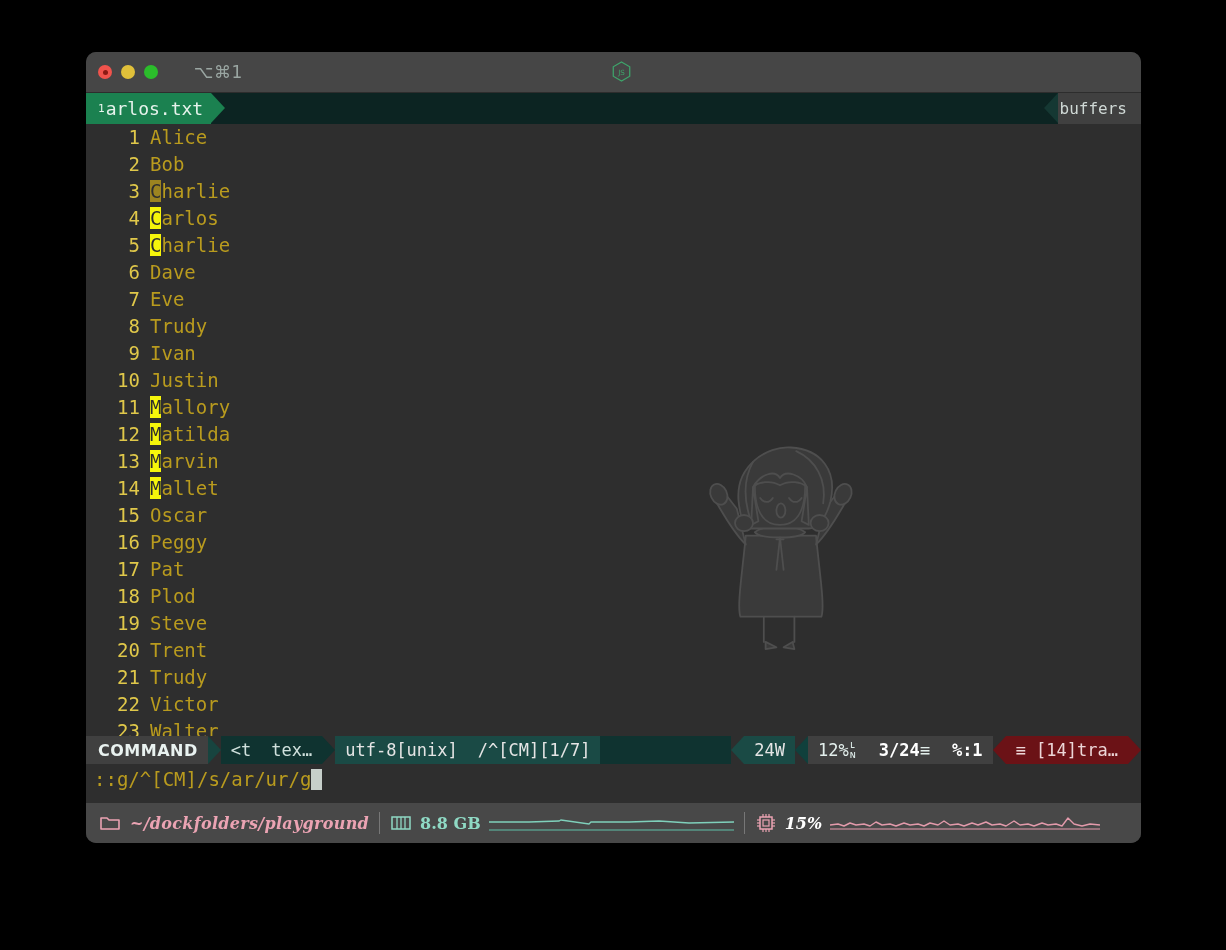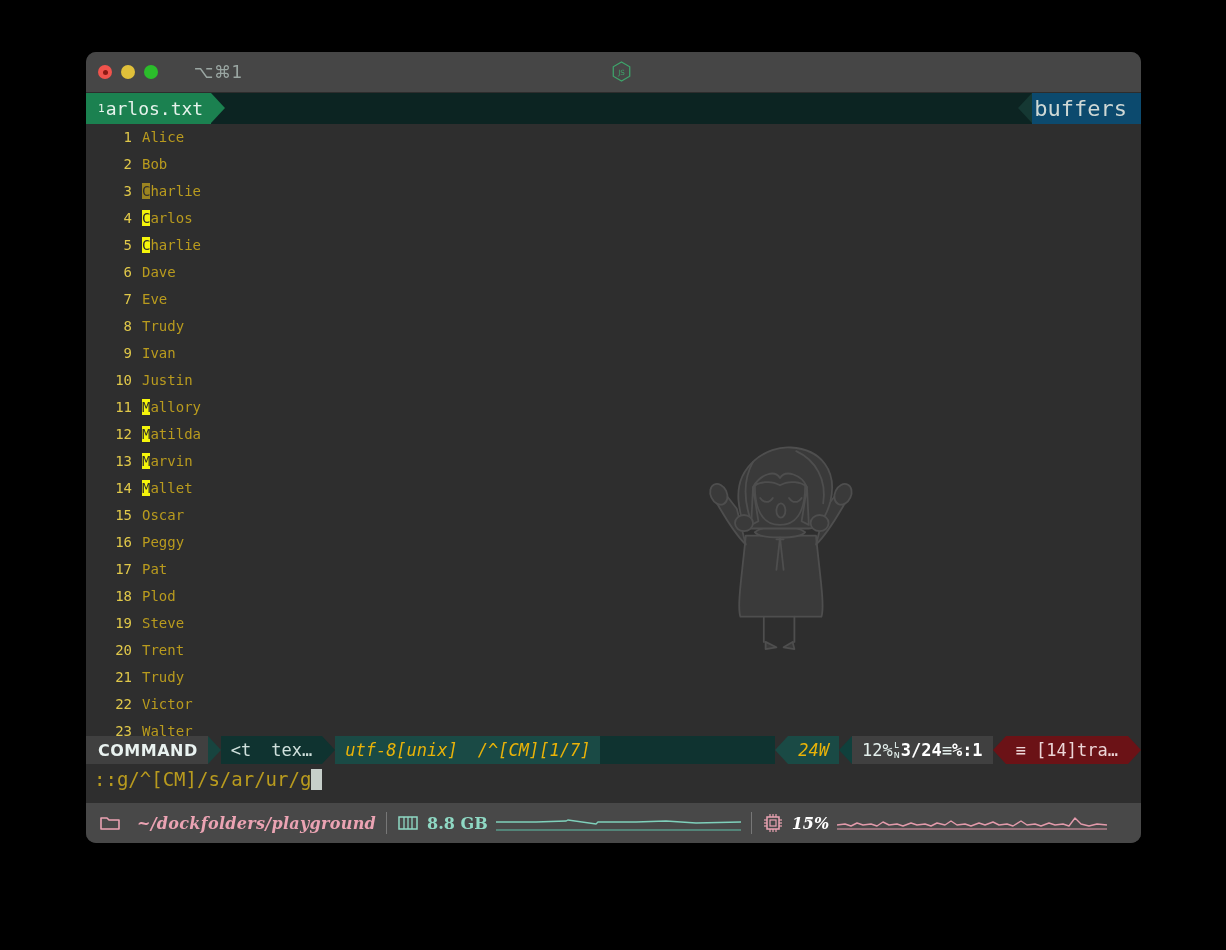--- a/index.html
+++ b/index.html
@@ -132,41 +132,41 @@
   }
   .tabline-spacer { flex: 1; }
   .buffers-arrow {
     width: 0; height: 0;
     border-top: 15.5px solid transparent;
     border-bottom: 15.5px solid transparent;
     border-right: 14px solid #153833;
     flex: none;
   }
   .buffers-label {
-    background: #0c4a6e;
+    background: #404040;
     color: #cfd8d5;
-    font-size: 22px;
+    font-size: 16px;
     display: flex;
     align-items: center;
     padding: 0 14px 0 2px;
   }
 
   
   .textarea {
     position: relative;
     height: 612px;
     overflow: hidden;
   }
   .codeline {
     position: relative;
     height: 27px;
     line-height: 27px;
-    font-size: 14px;
+    font-size: 19px;
     white-space: pre;
-    padding-left: 16px;
+    padding-left: 24px;
   }
   .lnum {
     display: inline-block;
     width: 30px;
     text-align: right;
     color: #e0c84a;
   }
   .ltext {
     color: #b99b1e;
     margin-left: 10px;
@@ -223,22 +223,21 @@
   .sep-r-b {
     width: 0; height: 0;
     border-top: 14px solid transparent;
     border-bottom: 14px solid transparent;
     border-left: 13px solid #0f3330;
     flex: none;
   }
   .seg-fill { flex: 1; background: #0f3330; }
   .seg-c {
     background: #1a4a45;
-    color: #eab308;
-    font-style: italic;
+    color: #e5e5e5;
   }
   .sep-l-c {
     width: 0; height: 0;
     border-top: 14px solid transparent;
     border-bottom: 14px solid transparent;
     border-right: 13px solid #1a4a45;
     flex: none;
   }
   .sep-l-d {
     width: 0; height: 0;
@@ -249,21 +248,21 @@
   }
   .seg-d { background: #404040; color: #e3efec; }
   .seg-pct-sub {
     font-size: 10px;
     line-height: 1;
     display: inline-flex;
     flex-direction: column;
     margin: 0 1px;
     color: #dceae7;
   }
-  .bold-pos { font-weight: bold; color: #ffffff; }
+  .bold-pos { font-weight: bold; color: #ffffff; margin-left: 22px; }
   .sep-l-red {
     width: 0; height: 0;
     border-top: 14px solid transparent;
     border-bottom: 14px solid transparent;
     border-right: 13px solid #6b1216;
     flex: none;
   }
   .seg-red {
     background: #6b1216;
     color: #ecd6d7;
@@ -301,21 +300,21 @@
     height: 40px;
     background: #484848;
     display: flex;
     align-items: center;
     padding: 0 8px;
     gap: 10px;
   }
   .bb-folder {
     display: flex;
     align-items: center;
-    gap: 17px;
+    gap: 10px;
     padding-left: 6px;
   }
   .bb-path {
     color: #eba3b3;
     font-size: 16px;
     font-style: italic;
     font-family: "DejaVu Serif", serif;
     font-weight: bold;
     letter-spacing: 0.3px;
   }

